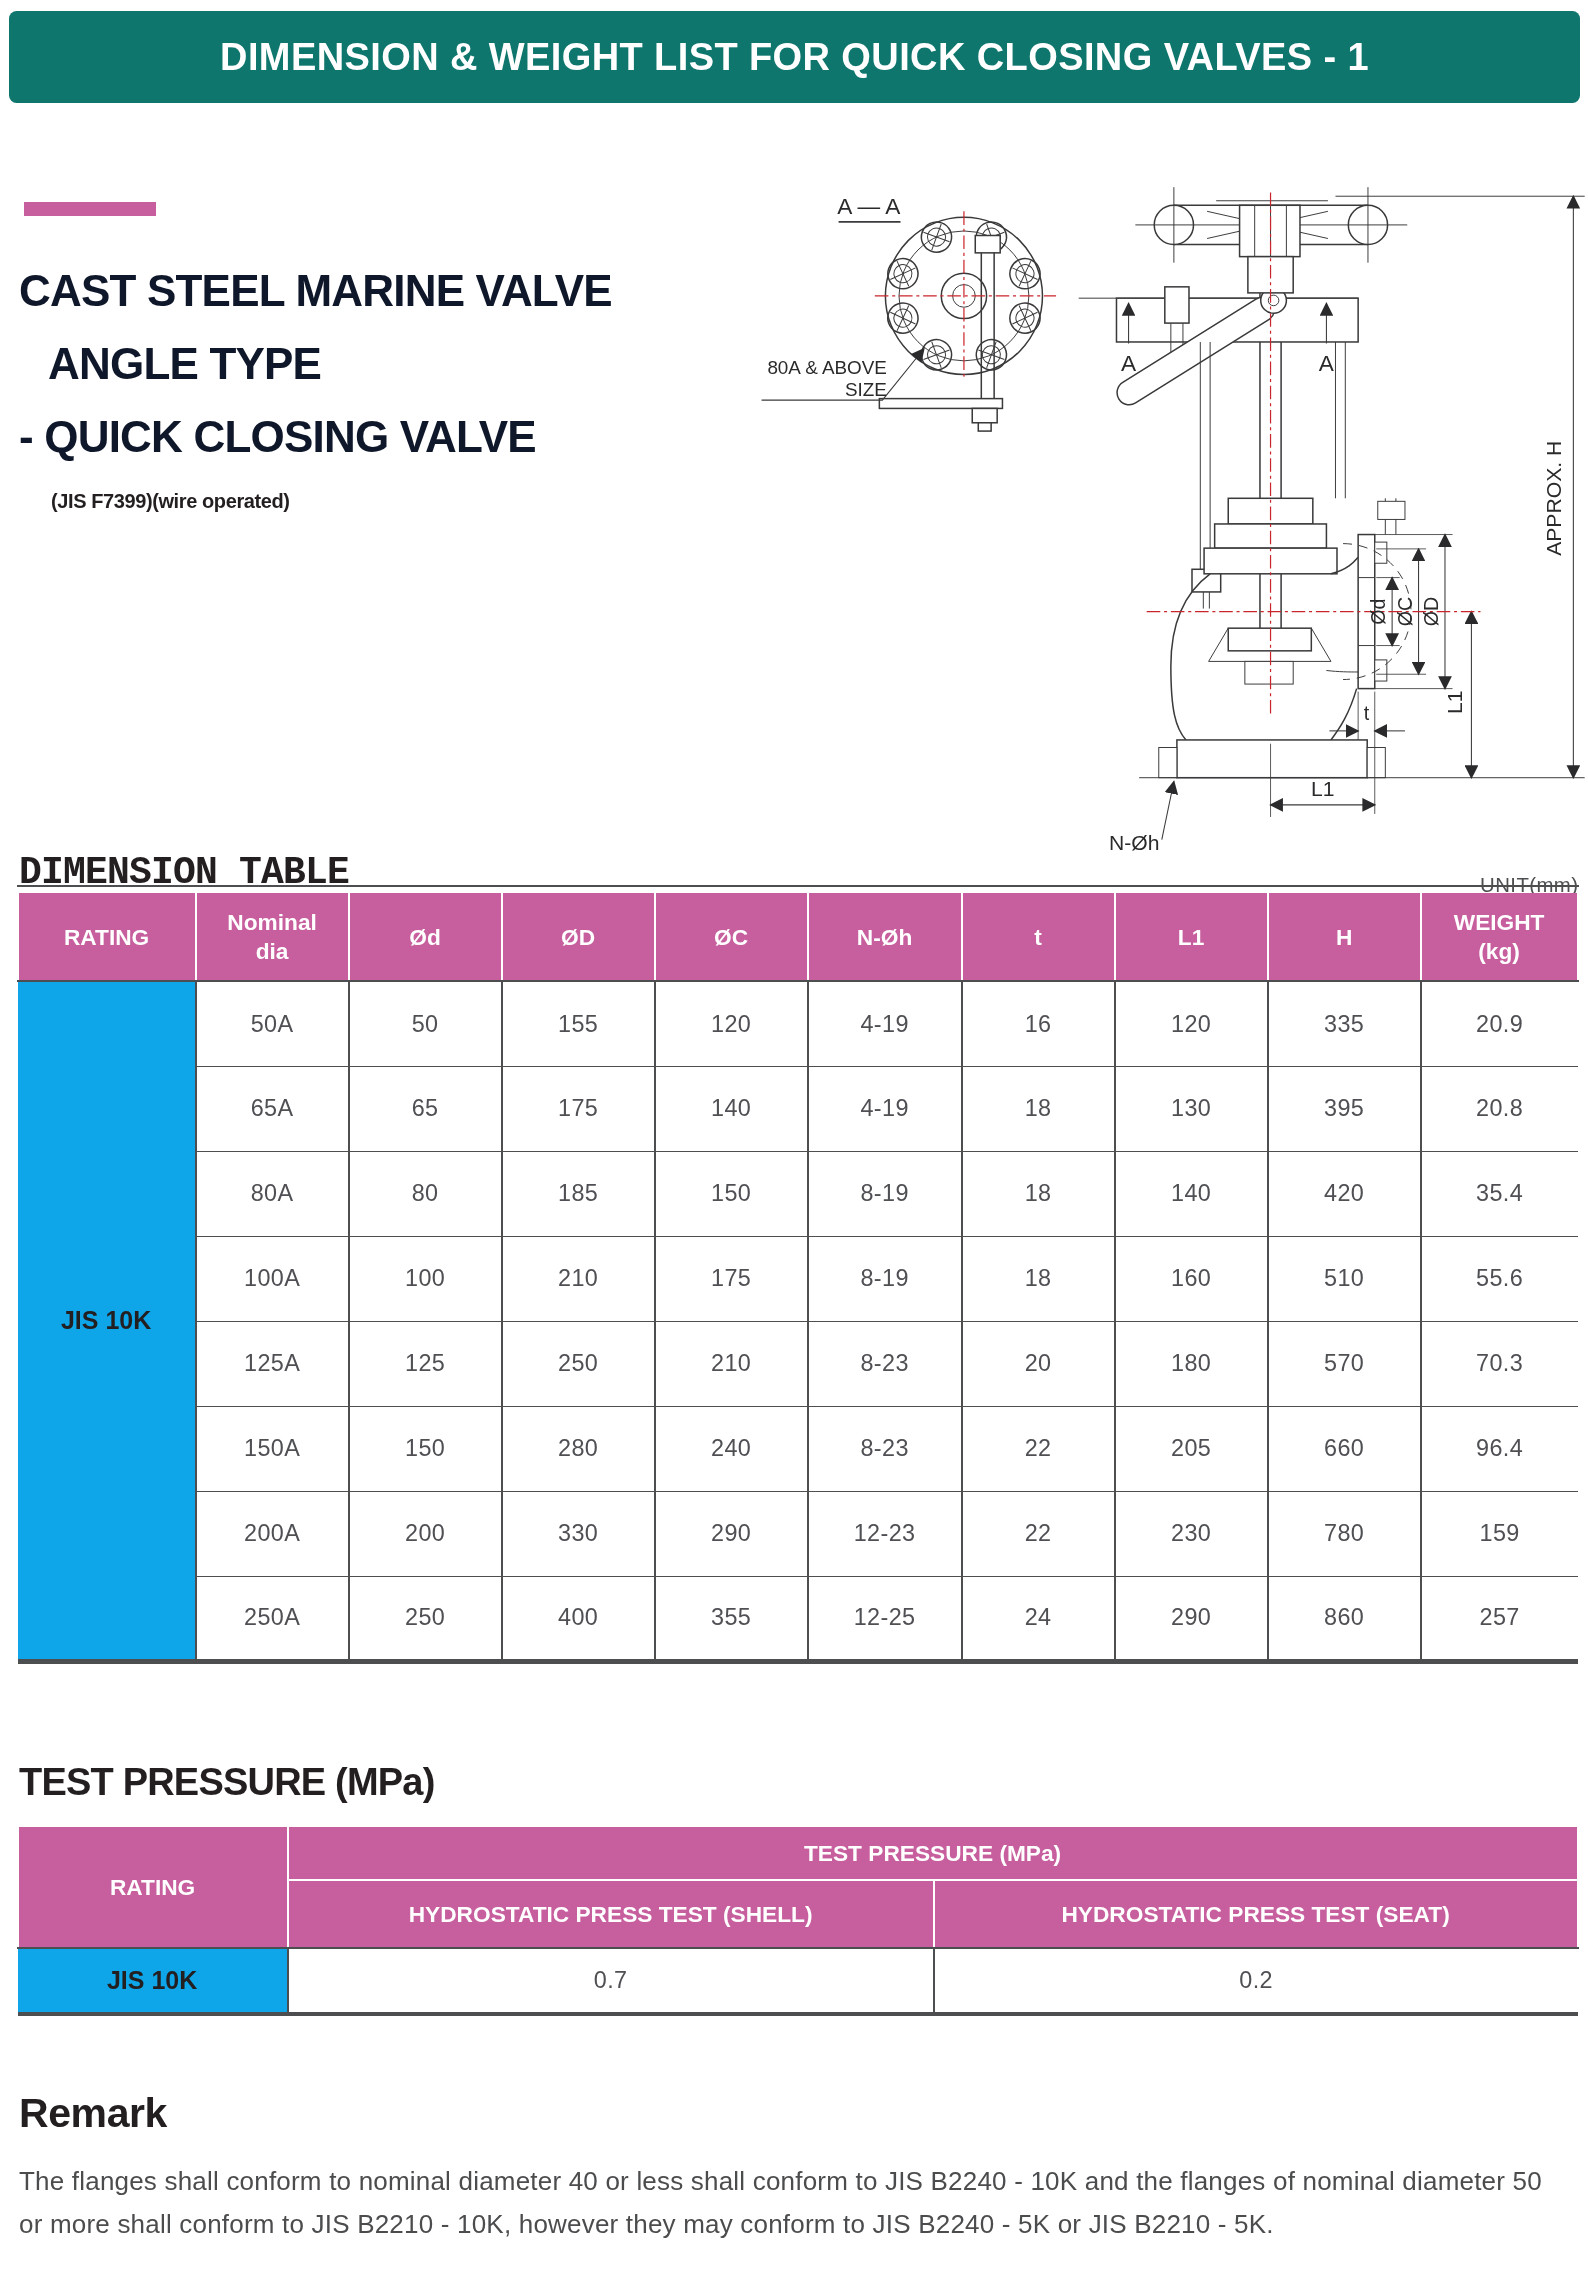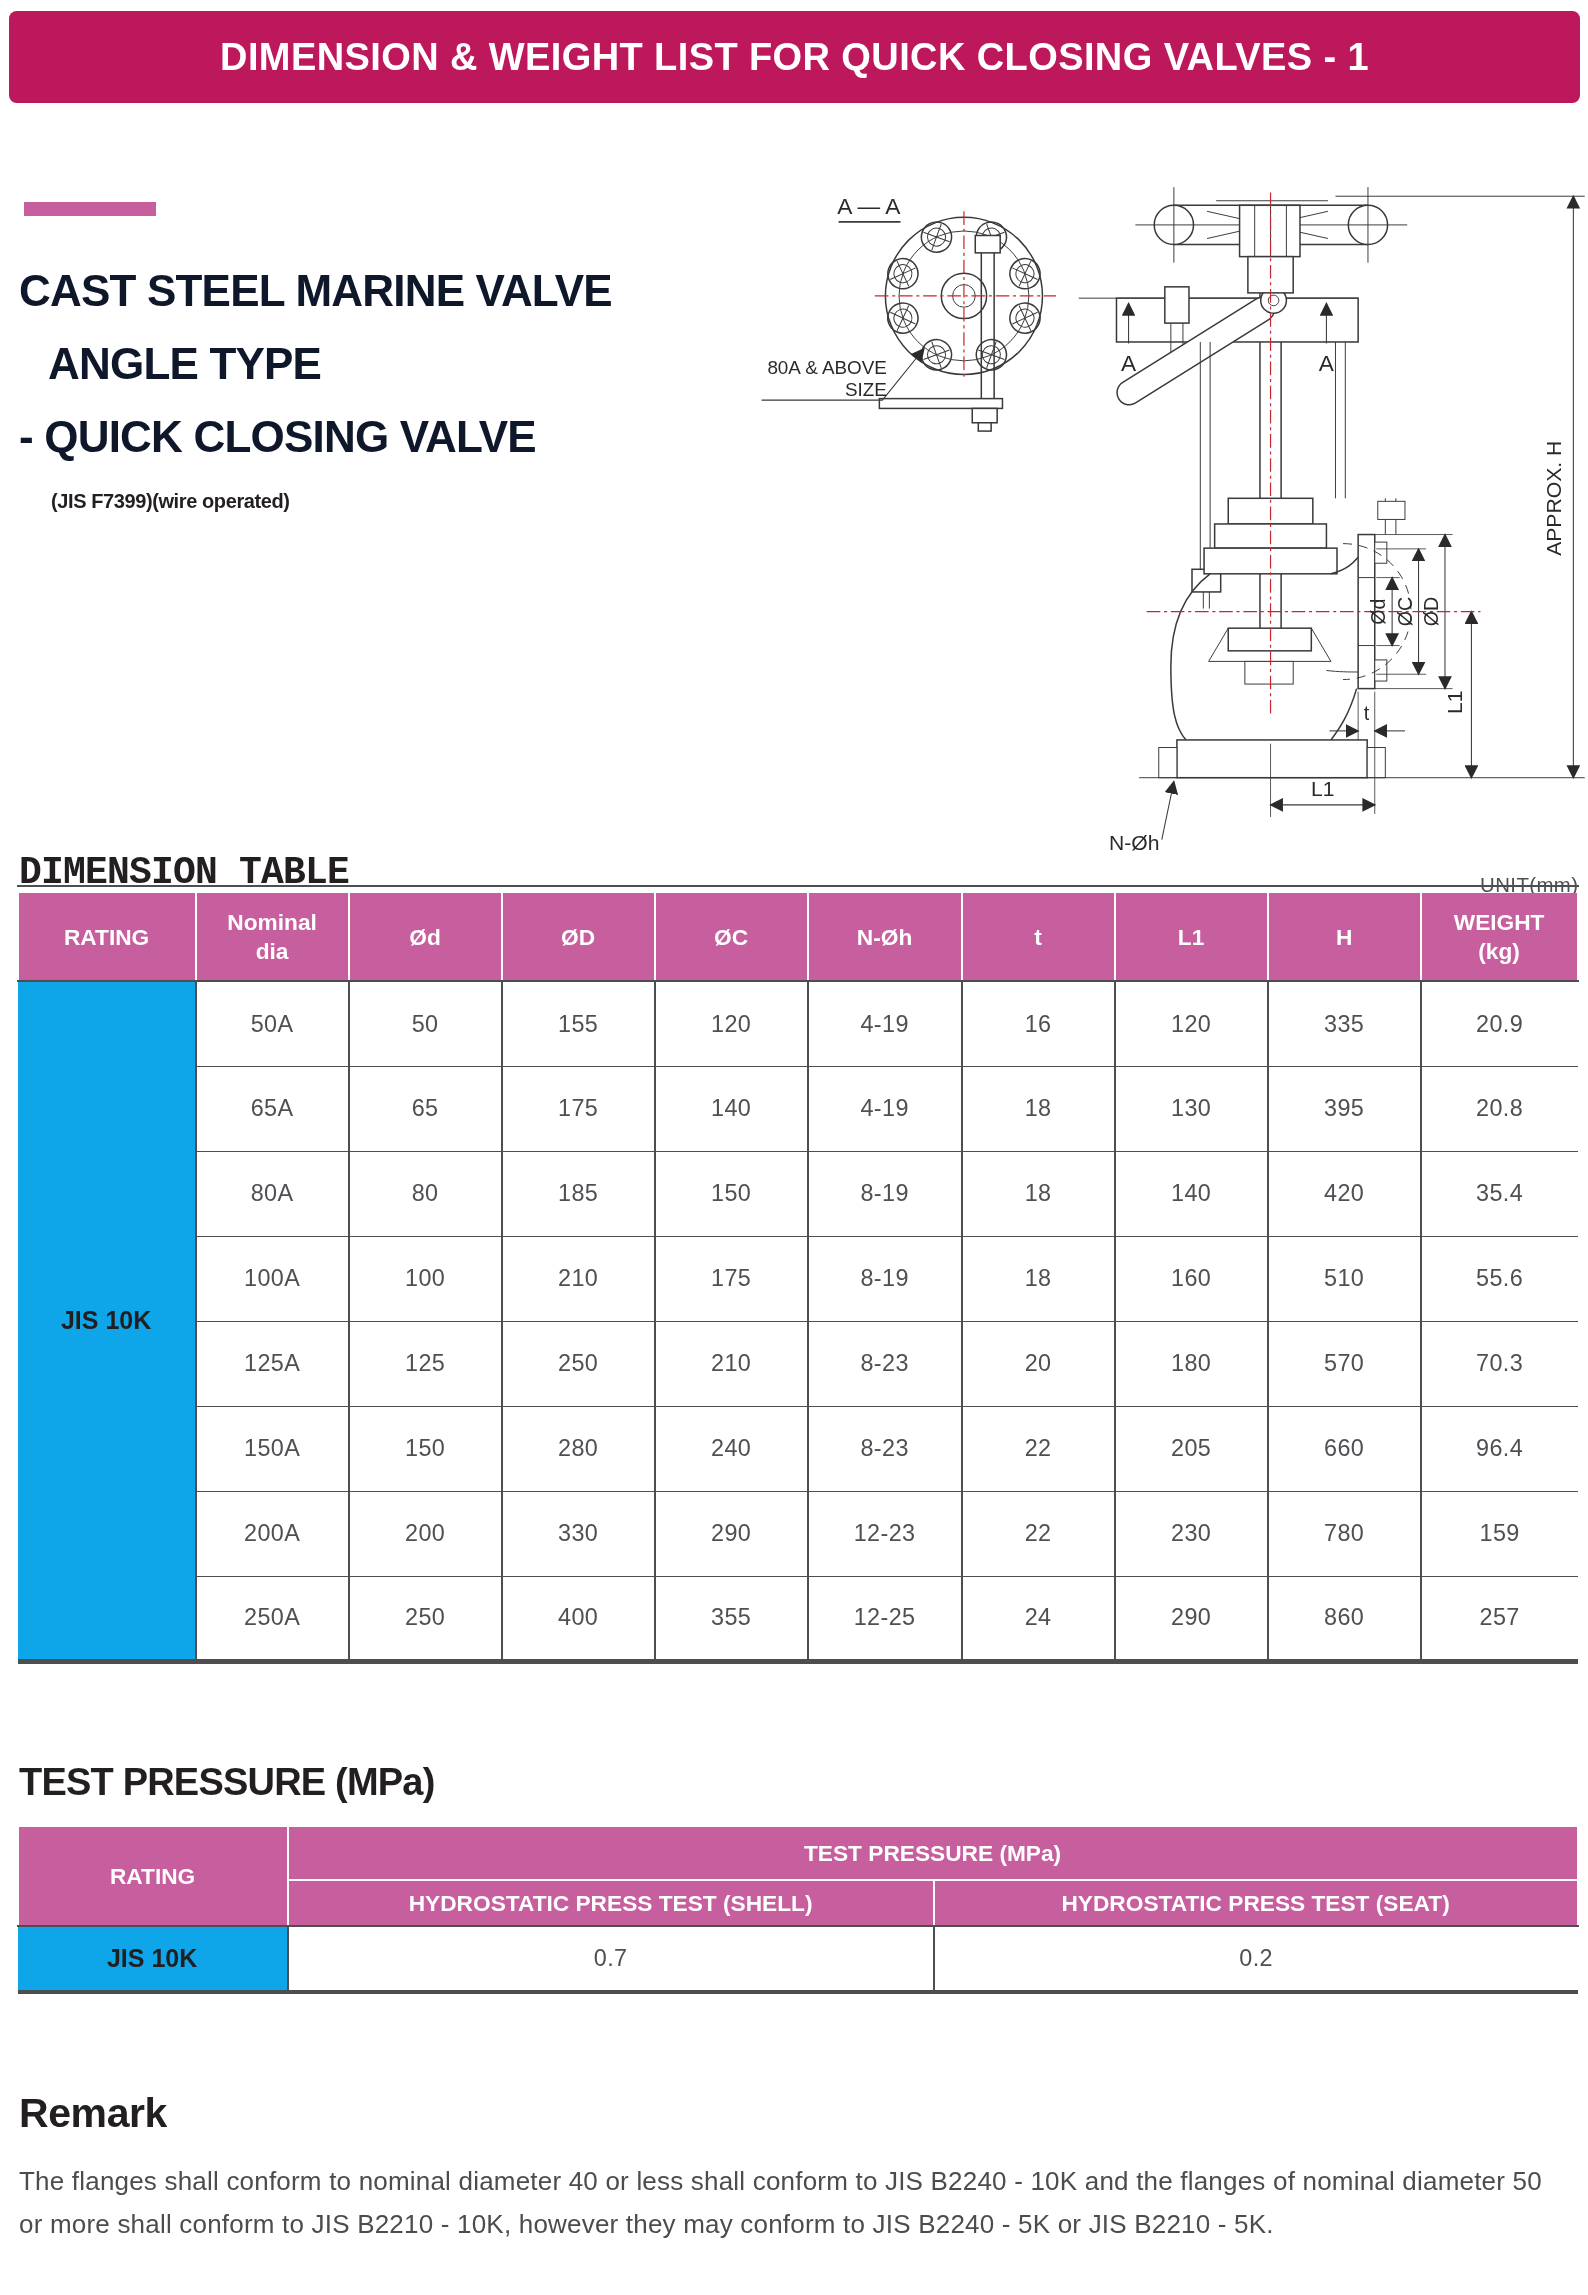--- a/index.html
+++ b/index.html
@@ -4,21 +4,21 @@
 <style>
   * { margin:0; padding:0; box-sizing:border-box; }
   html,body { background:#ffffff; }
   body {
     width:1589px; height:2295px; position:relative;
     font-family:"Liberation Sans", sans-serif; color:#231f20;
   }
   
   .banner {
     position:absolute; left:9px; top:11.3px; width:1571px; height:92px;
-    background:#be185d; border-radius:7.6px;
+    background:#0f766e; border-radius:7.6px;
     display:flex; align-items:center; justify-content:center;
     color:#ffffff; font-size:38px; font-weight:700; letter-spacing:0.4px;
   }
   
   .accent-bar { position:absolute; left:24px; top:202px; width:132px; height:14.3px; background:#C75F9E; }
   .title-block { position:absolute; left:19px; top:254px; }
   .title-line { font-size:44px; font-weight:700; line-height:73px; letter-spacing:-0.8px; color:#0f172a; white-space:nowrap; }
   .title-line.indent { padding-left:29px; }
   .subtitle { font-size:20px; font-weight:700; line-height:56px; letter-spacing:-0.4px; padding-left:32px; white-space:nowrap; }
   
@@ -48,21 +48,21 @@
   td.rating-cell {
     background:#0ea5e9; color:#231f20; font-weight:700; font-size:25px;
     border-left:none; letter-spacing:0;
   }
   tr td:last-child { border-right:none; }
   table.dim-table { border-bottom:5.3px solid #4d4e50; }
   
   .tp-table-wrap { position:absolute; left:16.6px; top:1827px; width:1562px; }
   table.tp-table { border-bottom:4.5px solid #4d4e50; }
   .tp-table th.tp-span { height:53px; border-bottom:2.3px solid #ffffff; }
-  .tp-table th.tp-sub { height:46px; border-bottom:2.3px solid #4d4e50;margin-left:41px; }
+  .tp-table th.tp-sub { height:68px; border-bottom:2.3px solid #4d4e50;margin-left:41px; }
   .tp-table th.tp-rating { border-bottom:2.3px solid #4d4e50; }
   .tp-table td { height:66px; border-top-width:2.3px; }
   
   .remark-text {
     position:absolute; left:19px; top:2160px; width:1549px;
     font-size:26px; line-height:43px; color:#4b4c4e; letter-spacing:0.2px;
   }
 </style>
 </head>
 <body>

